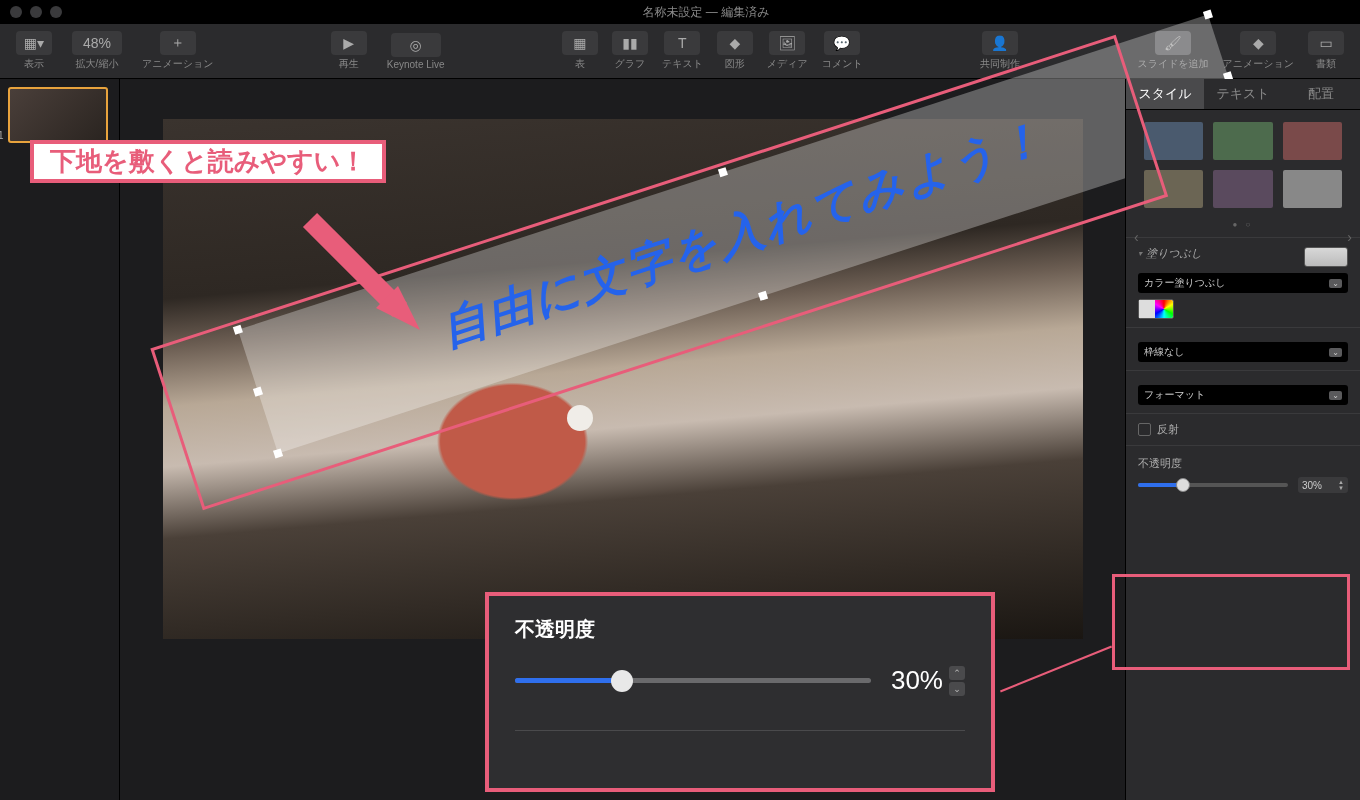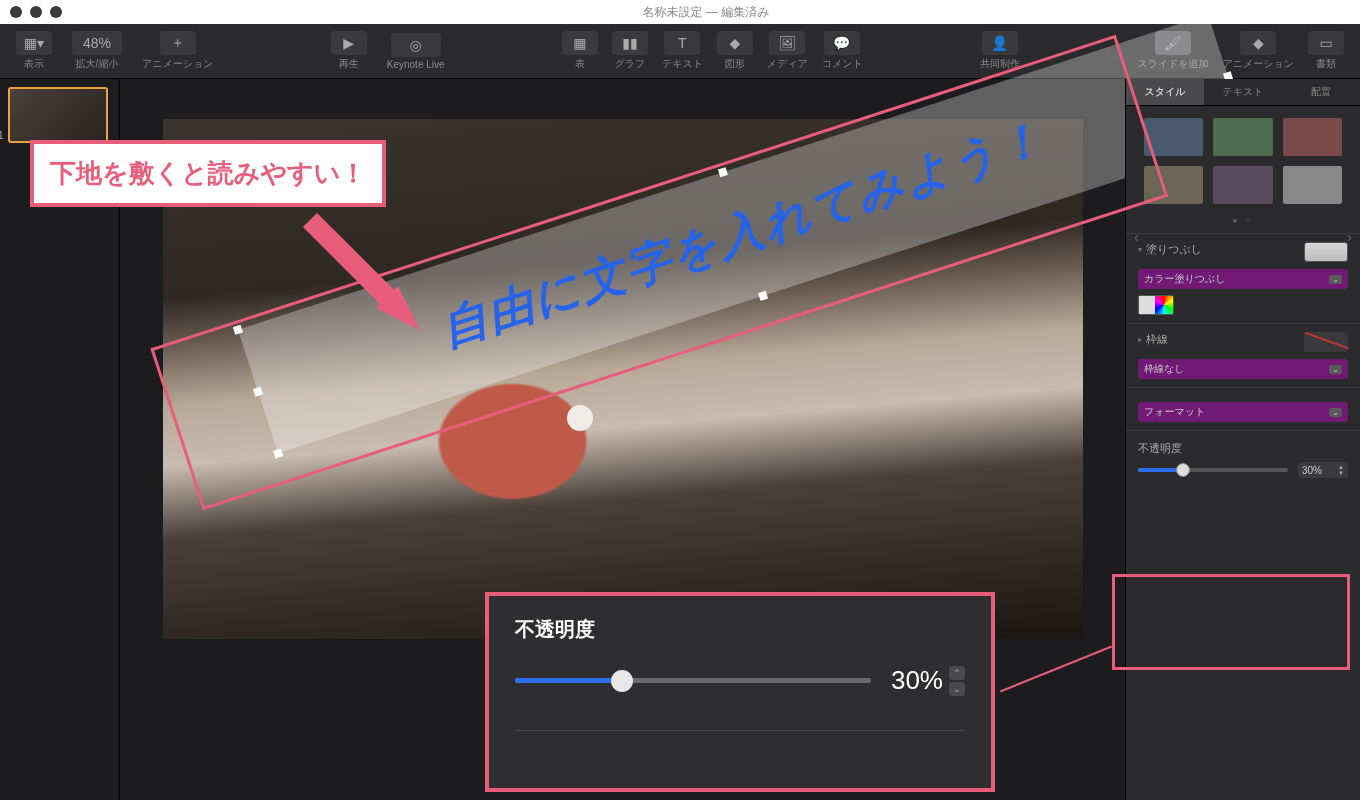--- a/index.html
+++ b/index.html
@@ -6,21 +6,21 @@
 body {
   width: 1360px; height: 800px;
   background: #1c1c1e;
   font-family: -apple-system, "Hiragino Sans", sans-serif;
   color: #ccc;
   overflow: hidden;
   position: relative;
 }
 
 
-.winbar { height: 24px; display:flex; align-items:center; padding: 12px 10px; background:#ffffff;}
+.winbar { height: 24px; display:flex; align-items:center; padding: 12px 10px; background:#000000;}
 .traffic { display:flex; gap:8px; }
 .dot { width:12px; height:12px; border-radius:50%; }
 .dot.r{background:#3a3a3c}.dot.y{background:#3a3a3c}.dot.g{background:#3a3a3c}
 .wintitle{ flex:1; text-align:center; font-size:12px; color:#888;}
 
 
 .toolbar { height:55px; background:#2b2b2d; border-bottom:1px solid #000; display:flex; align-items:center; padding:0 10px; gap:8px;}
 .tbtn { display:flex; flex-direction:column; align-items:center; gap:2px; padding:2px 6px;}
 .tbtn .ic { width:36px; height:24px; background:#3a3a3c; border-radius:4px; display:flex; align-items:center; justify-content:center; font-size:14px; color:#aaa;}
 .tbtn .ic.wide{width:50px}
@@ -49,46 +49,46 @@
 .selbox .txt{ position:absolute; inset:0; display:flex; align-items:center; justify-content:center; color:#2563eb; font-size:46px; font-weight:600; letter-spacing:2px; font-style:italic;}
 .handle{position:absolute; width:8px; height:8px; background:#fff; }
 .h-tl{left:-4px;top:-4px}.h-tr{right:-4px;top:-4px}.h-bl{left:-4px;bottom:-4px}.h-br{right:-4px;bottom:-4px}
 .h-t{left:50%;top:-4px;margin-left:-4px}.h-b{left:50%;bottom:-4px;margin-left:-4px}
 .h-l{left:-4px;top:50%;margin-top:-4px}.h-r{right:-4px;top:50%;margin-top:-4px}
 
 
 .anno-outline{ position:absolute; border:3px solid #e85d7a; pointer-events:none;}
 
 
-.callout{ position:absolute; left:30px; top:140px; background:#fff; border:4px solid #e85d7a; padding:12px 16px; font-size:26px; color:#e85d7a; font-weight:700; z-index:10;}
+.callout{ position:absolute; left:30px; top:140px; background:#fff; border:4px solid #e85d7a; padding:0 16px; font-size:26px; color:#e85d7a; font-weight:700; z-index:10;}
 
 .arrow{ position:absolute; left:290px; top:210px; width:150px; height:130px; z-index:9;}
 .arrow svg{width:100%;height:100%}
 
 
 .inspector{ width:235px; background:#2b2b2d; border-left:1px solid #000; display:flex; flex-direction:column; font-size:11px;}
 .insp-sub{display:flex; border-bottom:1px solid #000;}
-.insp-sub .t{flex:1; padding:6px 0; text-align:center; color:#888; font-size:10px;}
+.insp-sub .t{flex:1; padding:6px 0; text-align:center; color:#888; font-size:13px;}
 .insp-sub .t.active{background:#4a4a4c; color:#fff;}
 .swatches{padding:12px 18px; display:grid; grid-template-columns:repeat(3,1fr); gap:10px;}
 .sw{height:38px; border-radius:2px;}
 .swlabel{text-align:center; color:#888; font-size:11px; padding:4px 0 10px;}
 .swdots{text-align:center; color:#666; font-size:8px; letter-spacing:3px; padding-bottom:8px;}
 .nav-arr{position:absolute; top:150px; color:#666; font-size:14px;}
 .nav-l{left:8px}.nav-r{right:8px}
 
 .section{padding:8px 12px; border-top:1px solid #3a3a3c;}
 .sec-hdr{display:flex; align-items:center; gap:4px; color:#aaa; font-size:11px; margin-bottom:6px;}
 .sec-hdr::before{content:"▸"; font-size:8px; color:#777;}
 .sec-hdr.open::before{content:"▾";}
 .mini-swatch{width:44px; height:20px; background:linear-gradient(#d8d8d8,#bbb); border-radius:3px; border:1px solid #555;}
 .none-swatch{width:44px; height:20px; background:#3a3a3c; border-radius:3px; position:relative; overflow:hidden;}
 .none-swatch::after{content:""; position:absolute; left:-4px; top:8px; width:56px; height:2px; background:#c33; transform:rotate(20deg);}
-.row{display:flex; align-items:flex-start; justify-content:space-between; }
-.dd{flex:1; background:#701a75; border-radius:3px; padding:3px 6px; font-size:10px; color:#ccc; display:flex; justify-content:space-between; align-items:center;gap:36px;}
+.row{display:flex; align-items:flex-end; justify-content:space-between; font-style:italic;}
+.dd{flex:1; background:#000000; border-radius:3px; padding:3px 6px; font-size:10px; color:#ccc; display:flex; justify-content:space-between; align-items:center;gap:36px;}
 .dd .car{background:#5a5a5c; border-radius:2px; padding:0 3px; font-size:8px;}
 .colorwell{width:36px; height:20px; background:#ddd; border-radius:3px; border:1px solid #555; display:flex;}
 .colorwell .half{flex:1}.colorwell .half:first-child{background:#ddd}.colorwell .wheel{flex:0 0 18px; background:conic-gradient(red,yellow,lime,cyan,blue,magenta,red); border-radius:0 2px 2px 0;}
 .chk{display:flex; align-items:center; gap:6px; color:#aaa;}
 .chkbox{width:13px; height:13px; border:1px solid #666; border-radius:2px; background:#2a2a2c;}
 
 
 .opacity-small{padding:10px 12px;}
 .opacity-small .lbl{color:#aaa; margin-bottom:6px;}
 .slider-row{display:flex; align-items:center; gap:10px;}
@@ -251,37 +251,39 @@
         </div>
       <div class="row" style="margin-top:6px">
         <div class="colorwell">
             <div class="half"></div>
             <div class="wheel"></div>
           </div>
       </div>
     </div>
 
     <div class="section">
-      <div class="row">
-        <div class="sec-hdr">枠線</div>
-        <div class="none-swatch"></div>
-      </div>
       <div class="dd" style="margin-top:6px">
           <span>枠線なし</span>
           <span class="car">⌄</span>
         </div>
     </div>
 
     <div class="section">
       <div class="dd" style="margin-top:6px">
           <span>フォーマット</span>
           <span class="car">⌄</span>
         </div>
     </div>
 
+    <div class="section">
+      <div class="chk">
+        <div class="chkbox"></div>
+        <span>反射</span>
+      </div>
+    </div>
 
     <div class="section opacity-small">
       <div class="lbl">不透明度</div>
       <div class="slider-row">
         <div class="slider">
           <div class="fill" style="width:30%"></div>
           <div class="knob" style="left:30%"></div>
         </div>
         <div class="valbox">
           <span>30%</span>

